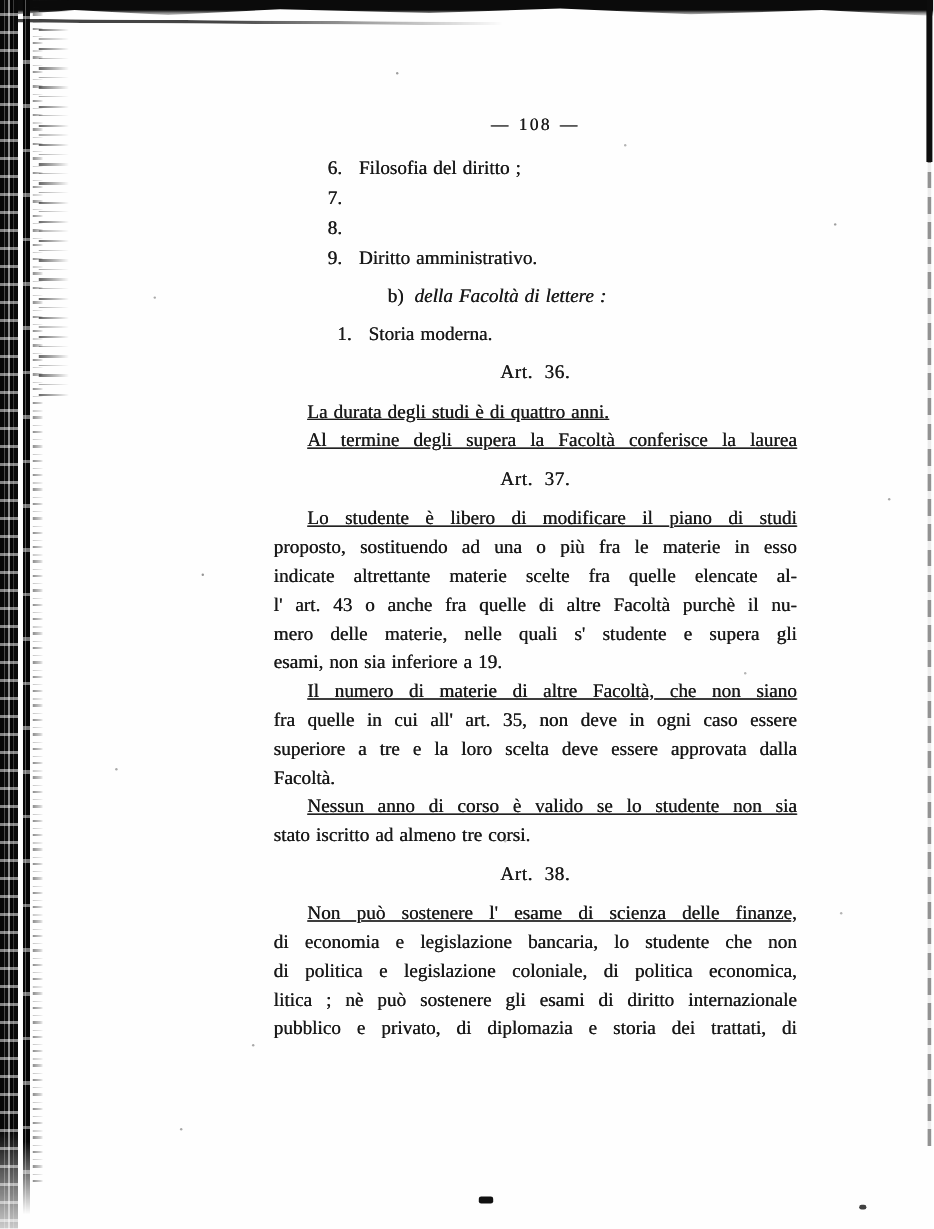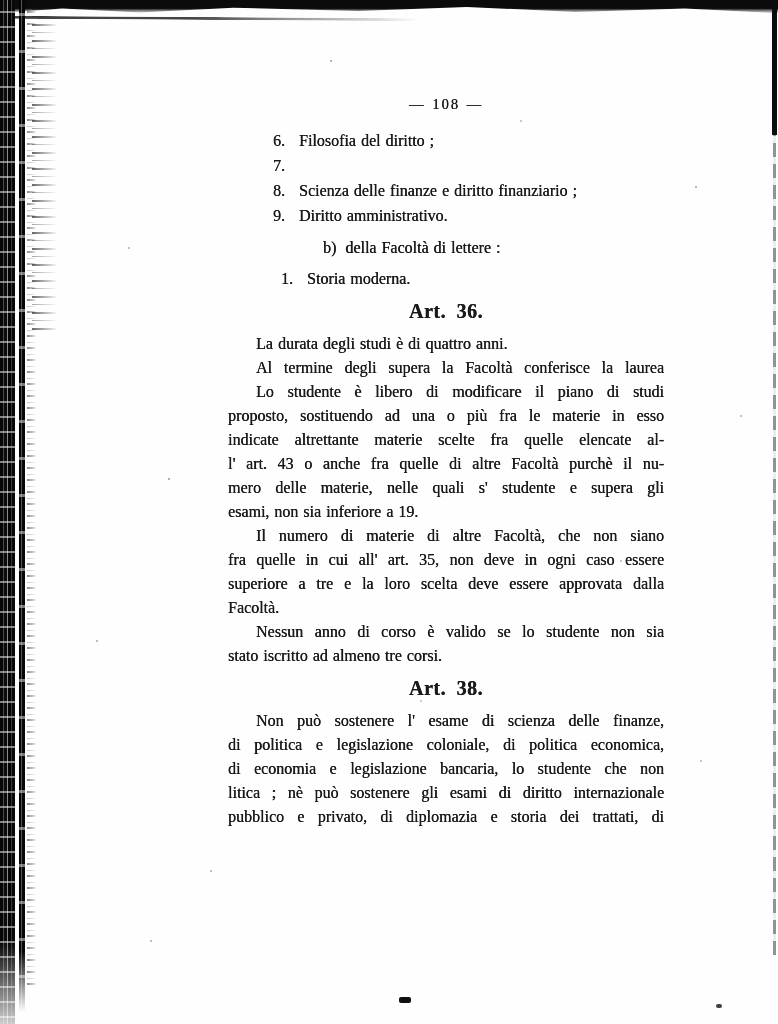--- a/index.html
+++ b/index.html
@@ -66,29 +66,29 @@
     font-size:16px; line-height:24px;
     text-shadow:.3px 0 0 currentColor;
     word-spacing:1px;
   }
   .pagenum { text-align:center; font-size:14.5px; line-height:20px; letter-spacing:2px; margin-bottom:14px; }
   .item { display:flex; margin-left:45px; line-height:25px; }
   .item .num { width:26px; flex:0 0 26px; }
   .item-b { margin-left:53px; }
   .section-b { margin:7px 0 6px 95px; line-height:25px; }
   .section-b .marker { margin-right:9px; }
-  .section-b .title { }
+  .section-b .title { font-style:italic; }
   .art-heading {
-    font-size:20px; font-weight:bold; text-align:center;
+    font-size:16px; font-weight:normal; text-align:center;
     line-height:24px; margin:8px 0 9px; letter-spacing:.5px; word-spacing:5px;
   }
   .para { margin:0; }
   .line { line-height:24px; }
   .line.j { text-align:justify; text-align-last:justify; }
-  .line.in { text-indent:28px; }
+  .line.in { text-indent:28px;text-decoration:underline; }
 </style>
 </head>
 <body>
 
 <div class="page">
 
   <div class="artifact" id="edge-top"></div>
   <div class="artifact" id="edge-top-line"></div>
   <div class="artifact" id="edge-left-band"></div>
   <div class="artifact" id="edge-left-line"></div>
@@ -120,21 +120,20 @@
     <div>
       <div class="item">
         <span class="num">6.</span>
         <span class="txt">Filosofia del diritto ;</span>
       </div>
       <div class="item">
         <span class="num">7.</span>
       </div>
       <div class="item">
         <span class="num">8.</span>
-        <span class="txt">Scienza delle finanze e diritto finanziario ;</span>
       </div>
       <div class="item">
         <span class="num">9.</span>
         <span class="txt">Diritto amministrativo.</span>
       </div>
     </div>
 
     <div class="section-b">
       <span class="marker">b)</span><span class="title">della Facoltà di lettere :</span>
     </div>
@@ -148,20 +147,21 @@
       <h2 class="art-heading">Art. 36.</h2>
       <div class="para">
         <div class="line in">La durata degli studi è di quattro anni.</div>
       </div>
       <div class="para">
         <div class="line in j">Al termine degli supera la Facoltà conferisce la laurea</div>
       </div>
     </section>
 
     <section>
+      <h2 class="art-heading">Art. 37.</h2>
       <div class="para">
         <div class="line in j">Lo studente è libero di modificare il piano di studi</div>
         <div class="line j">proposto, sostituendo ad una o più fra le materie in esso</div>
         <div class="line j">indicate altrettante materie scelte fra quelle elencate al-</div>
         <div class="line j">l' art. 43 o anche fra quelle di altre Facoltà purchè il nu-</div>
         <div class="line j">mero delle materie, nelle quali s' studente e supera gli</div>
         <div class="line">esami, non sia inferiore a 19.</div>
       </div>
       <div class="para">
         <div class="line in j">Il numero di materie di altre Facoltà, che non siano</div>
@@ -172,21 +172,21 @@
       <div class="para">
         <div class="line in j">Nessun anno di corso è valido se lo studente non sia</div>
         <div class="line">stato iscritto ad almeno tre corsi.</div>
       </div>
     </section>
 
     <section>
       <h2 class="art-heading">Art. 38.</h2>
       <div class="para">
         <div class="line in j">Non può sostenere l' esame di scienza delle finanze,</div>
+        <div class="line j">di economia e legislazione bancaria, lo studente che non</div>
         <div class="line j">di politica e legislazione coloniale, di politica economica,</div>
-        <div class="line j">di economia e legislazione bancaria, lo studente che non</div>
         <div class="line j">litica ; nè può sostenere gli esami di diritto internazionale</div>
         <div class="line j">pubblico e privato, di diplomazia e storia dei trattati, di</div>
       </div>
     </section>
 
   </main>
 </div>
 
 </body></html>

